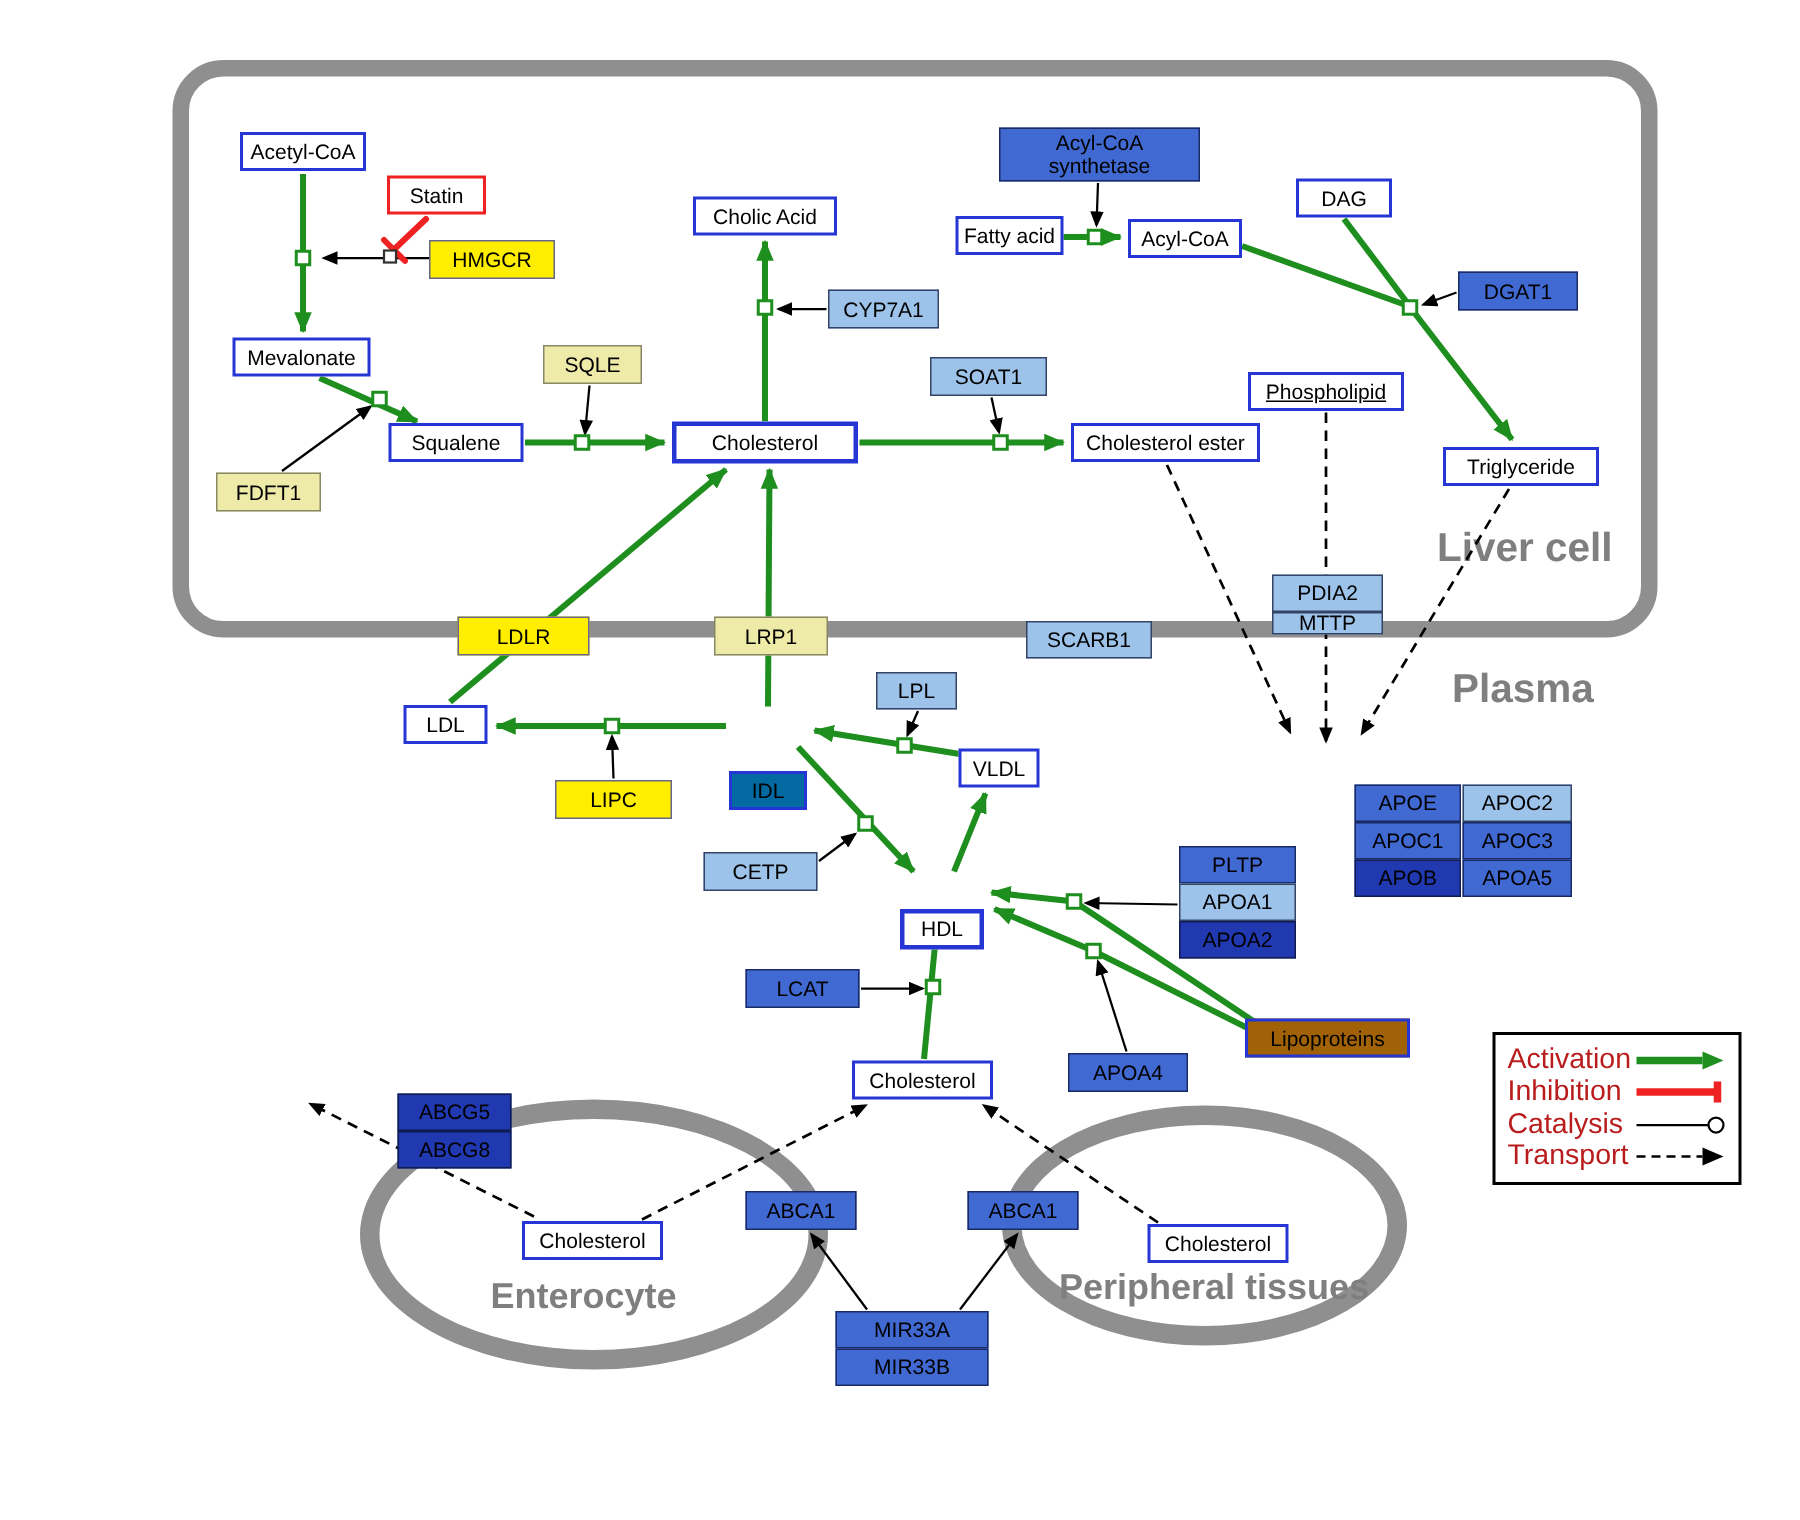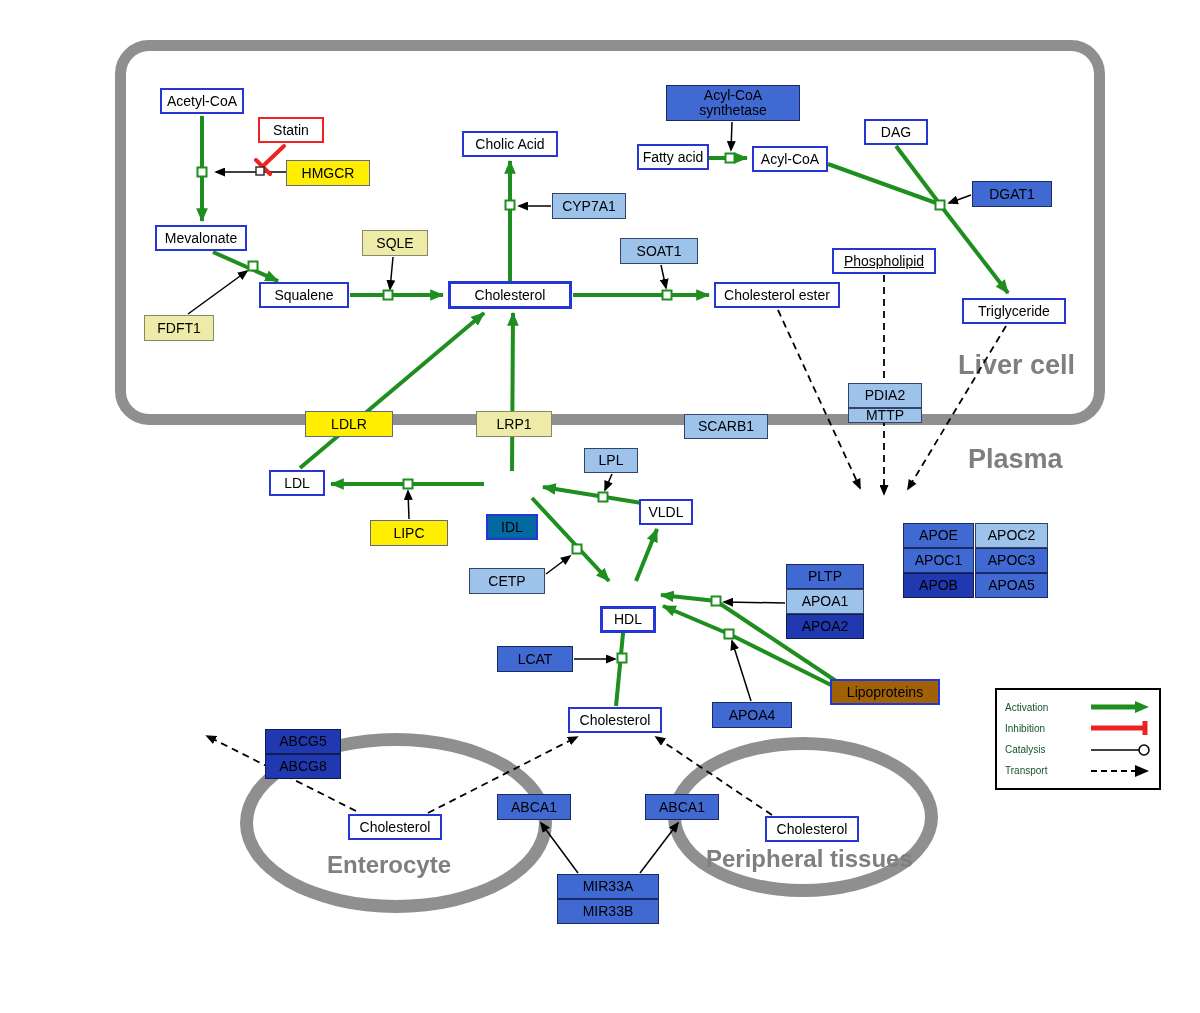--- a/index.html
+++ b/index.html
@@ -28,21 +28,21 @@
   
   #nodes{position:absolute;left:0;top:0;width:1200px;height:1013px;z-index:4;pointer-events:none;}
   .node{position:absolute;display:flex;align-items:center;justify-content:center;text-align:center;
         font-size:14px;line-height:1.05;border-style:solid;box-sizing:border-box;white-space:pre-line;
         pointer-events:auto;cursor:default;}
 
   
   .legend{position:absolute;left:995px;top:688px;width:166px;height:102px;border:2px solid #000;background:#fff;
           box-sizing:border-box;padding:7px 8px;display:flex;flex-direction:column;justify-content:space-between;z-index:5;}
   .legend-row{display:flex;align-items:center;justify-content:space-between;height:20px;}
-  .legend-label{font-size:10px;color:#14532d;}
+  .legend-label{font-size:19px;color:#b91c1c;}
   .legend-sym{width:62px;height:16px;flex:0 0 auto;}
 </style>
 </head>
 <body>
 
 <div id="stage">
 
   <div class="comp liver"></div>
   <div class="comp ellipse enterocyte"></div>
   <div class="comp ellipse peripheral"></div>

